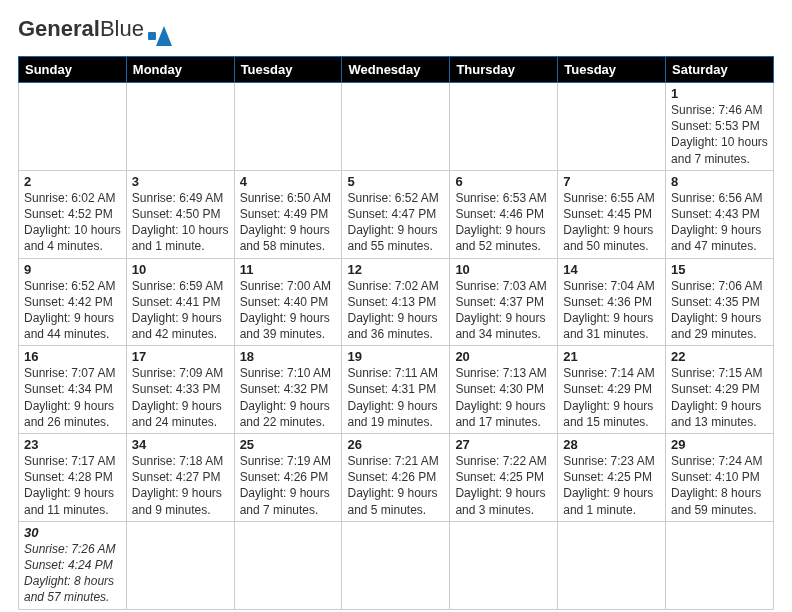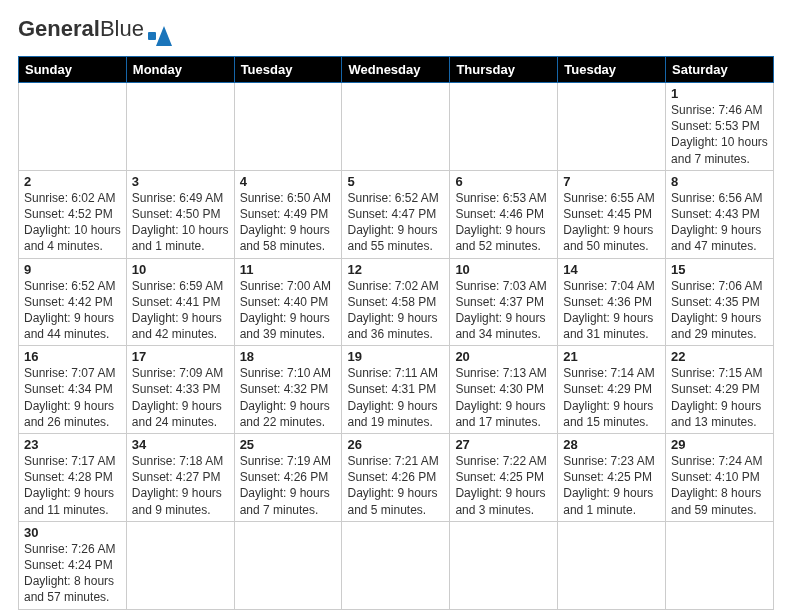--- a/index.html
+++ b/index.html
@@ -81,20 +81,21 @@
     .day-info {
       font-size: 12px;
       color: #333;
       line-height: 1.35;
     }
     .empty-cell {
       background: #f9f9f9;
     }
     .last-row td {
       height: 60px;
+      font-style: italic;
     }
   </style>
 </head>
 <body>
 
 <div class="page">
   <div class="header">
     <div class="logo">
       <div style="display:flex; gap:4px;">
         <span class="logo-text"><span>General</span>Blue</span>
@@ -196,21 +197,21 @@
           </td>
           <td>
             <span class="day-number">11</span>
             <div class="day-info">Sunrise: 7:00 AM
 Sunset: 4:40 PM
 Daylight: 9 hours and 39 minutes.</div>
           </td>
           <td>
             <span class="day-number">12</span>
             <div class="day-info">Sunrise: 7:02 AM
-Sunset: 4:58 PM
+Sunset: 4:13 PM
 Daylight: 9 hours and 36 minutes.</div>
           </td>
           <td>
             <span class="day-number">10</span>
             <div class="day-info">Sunrise: 7:03 AM
 Sunset: 4:37 PM
 Daylight: 9 hours and 34 minutes.</div>
           </td>
           <td>
             <span class="day-number">14</span>

